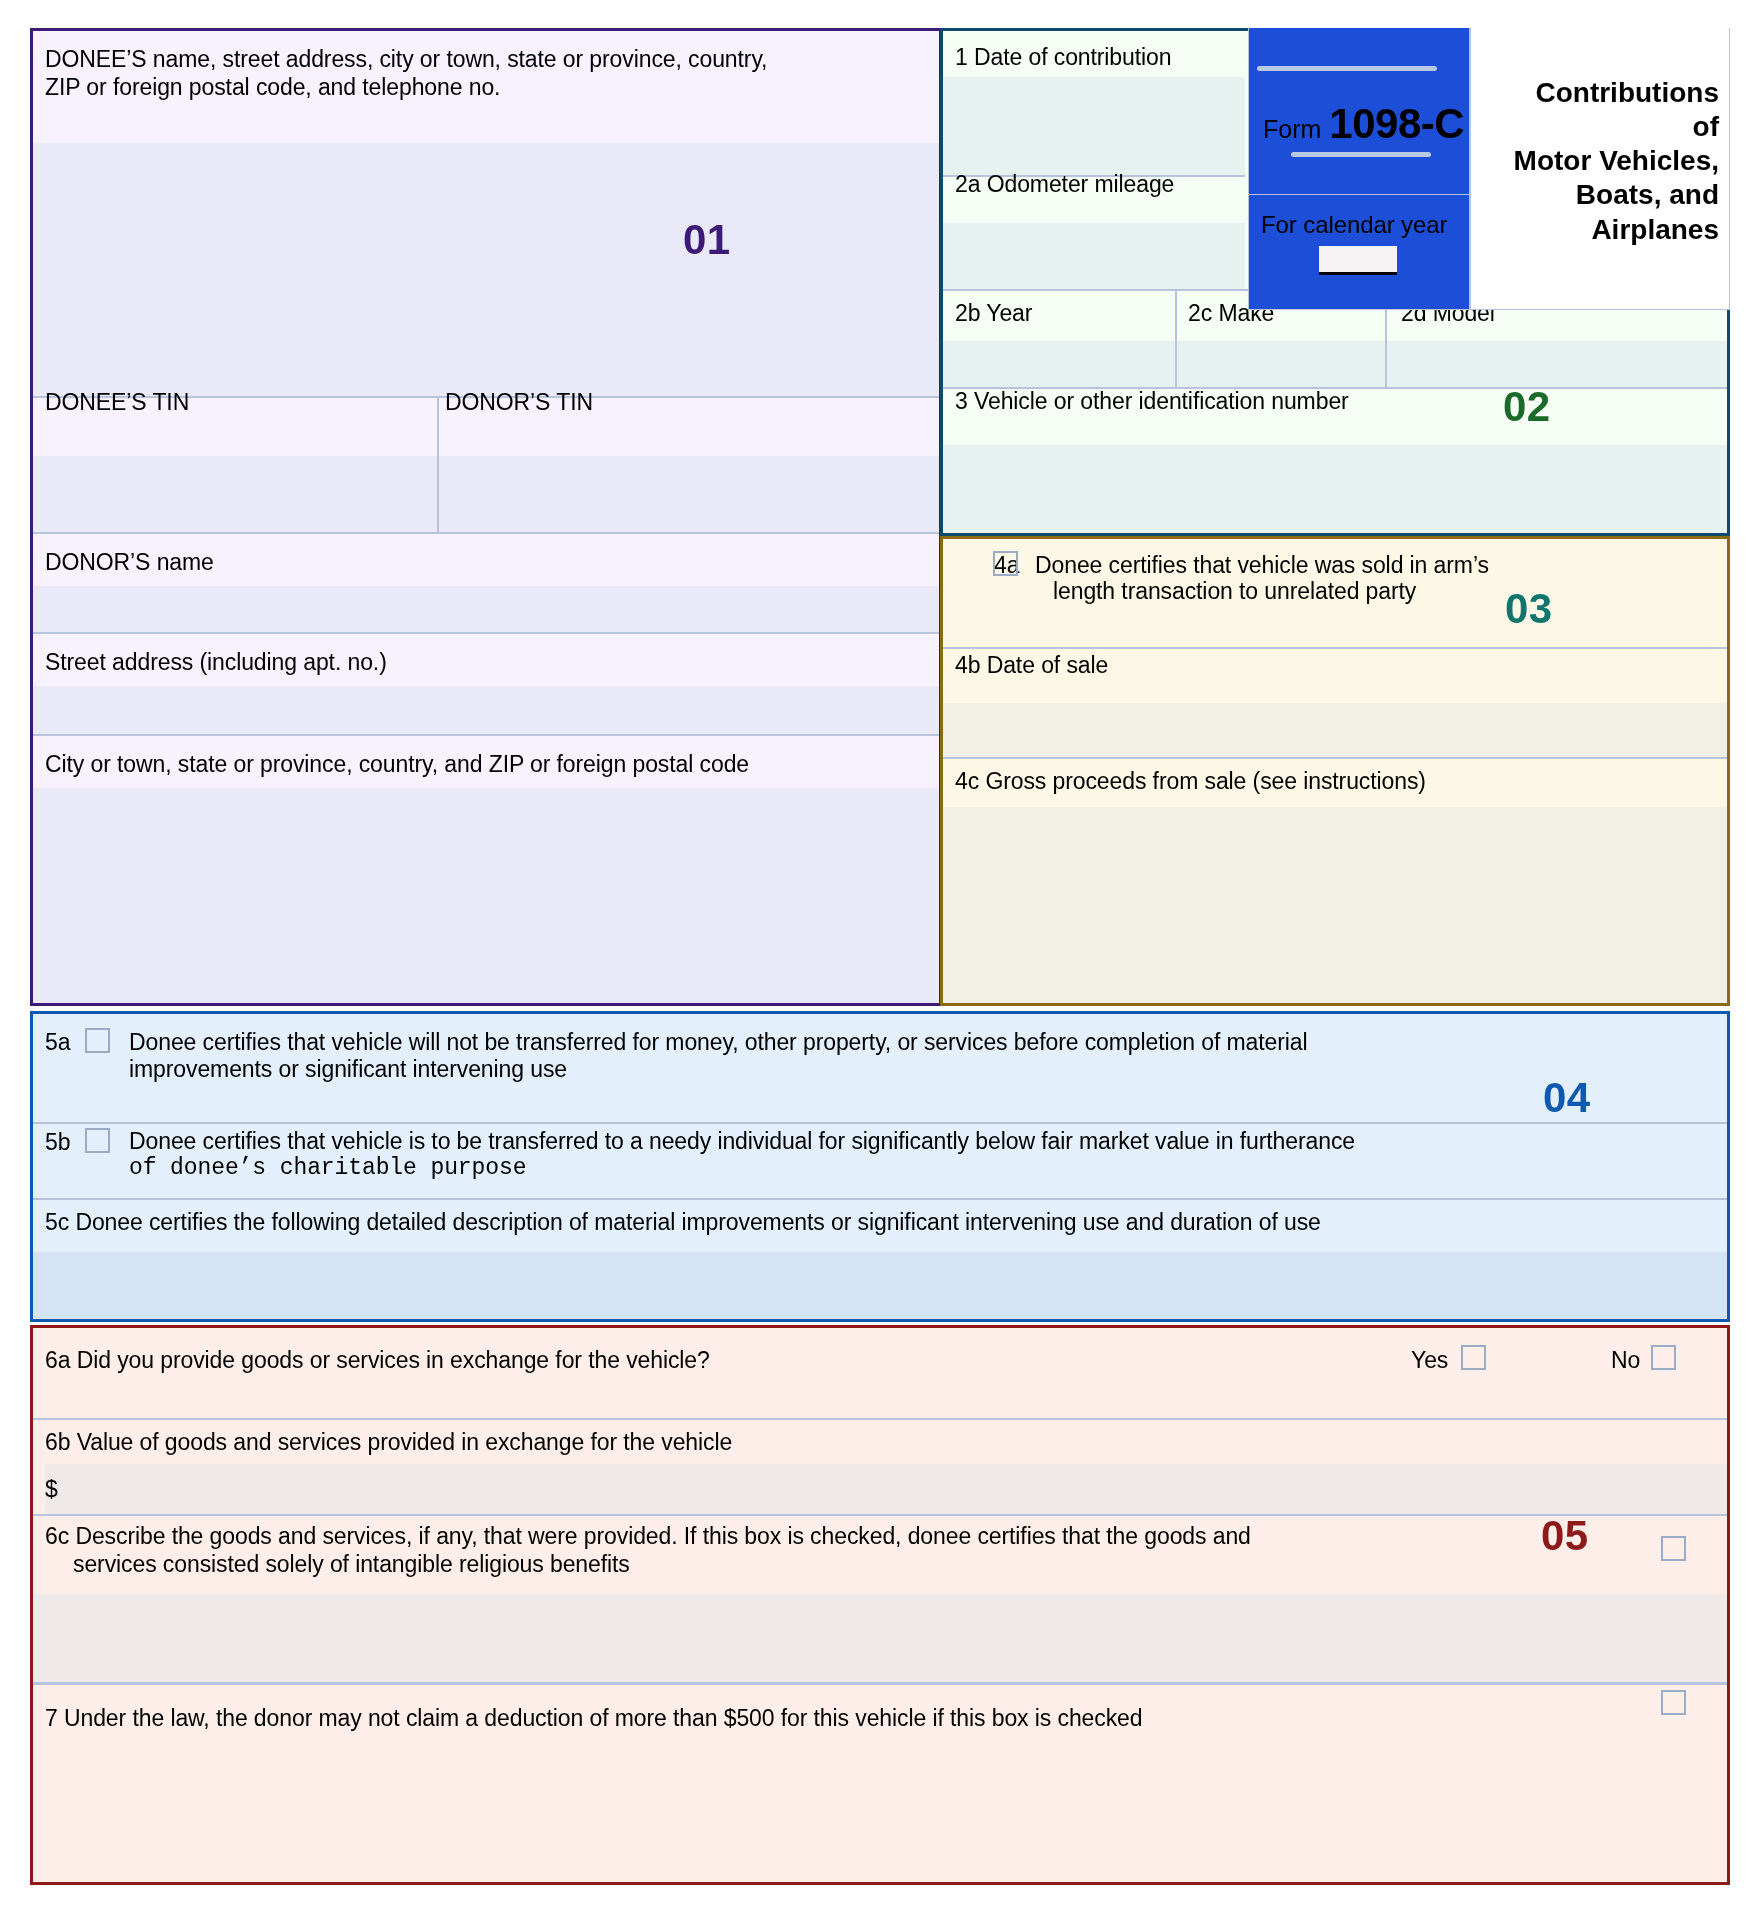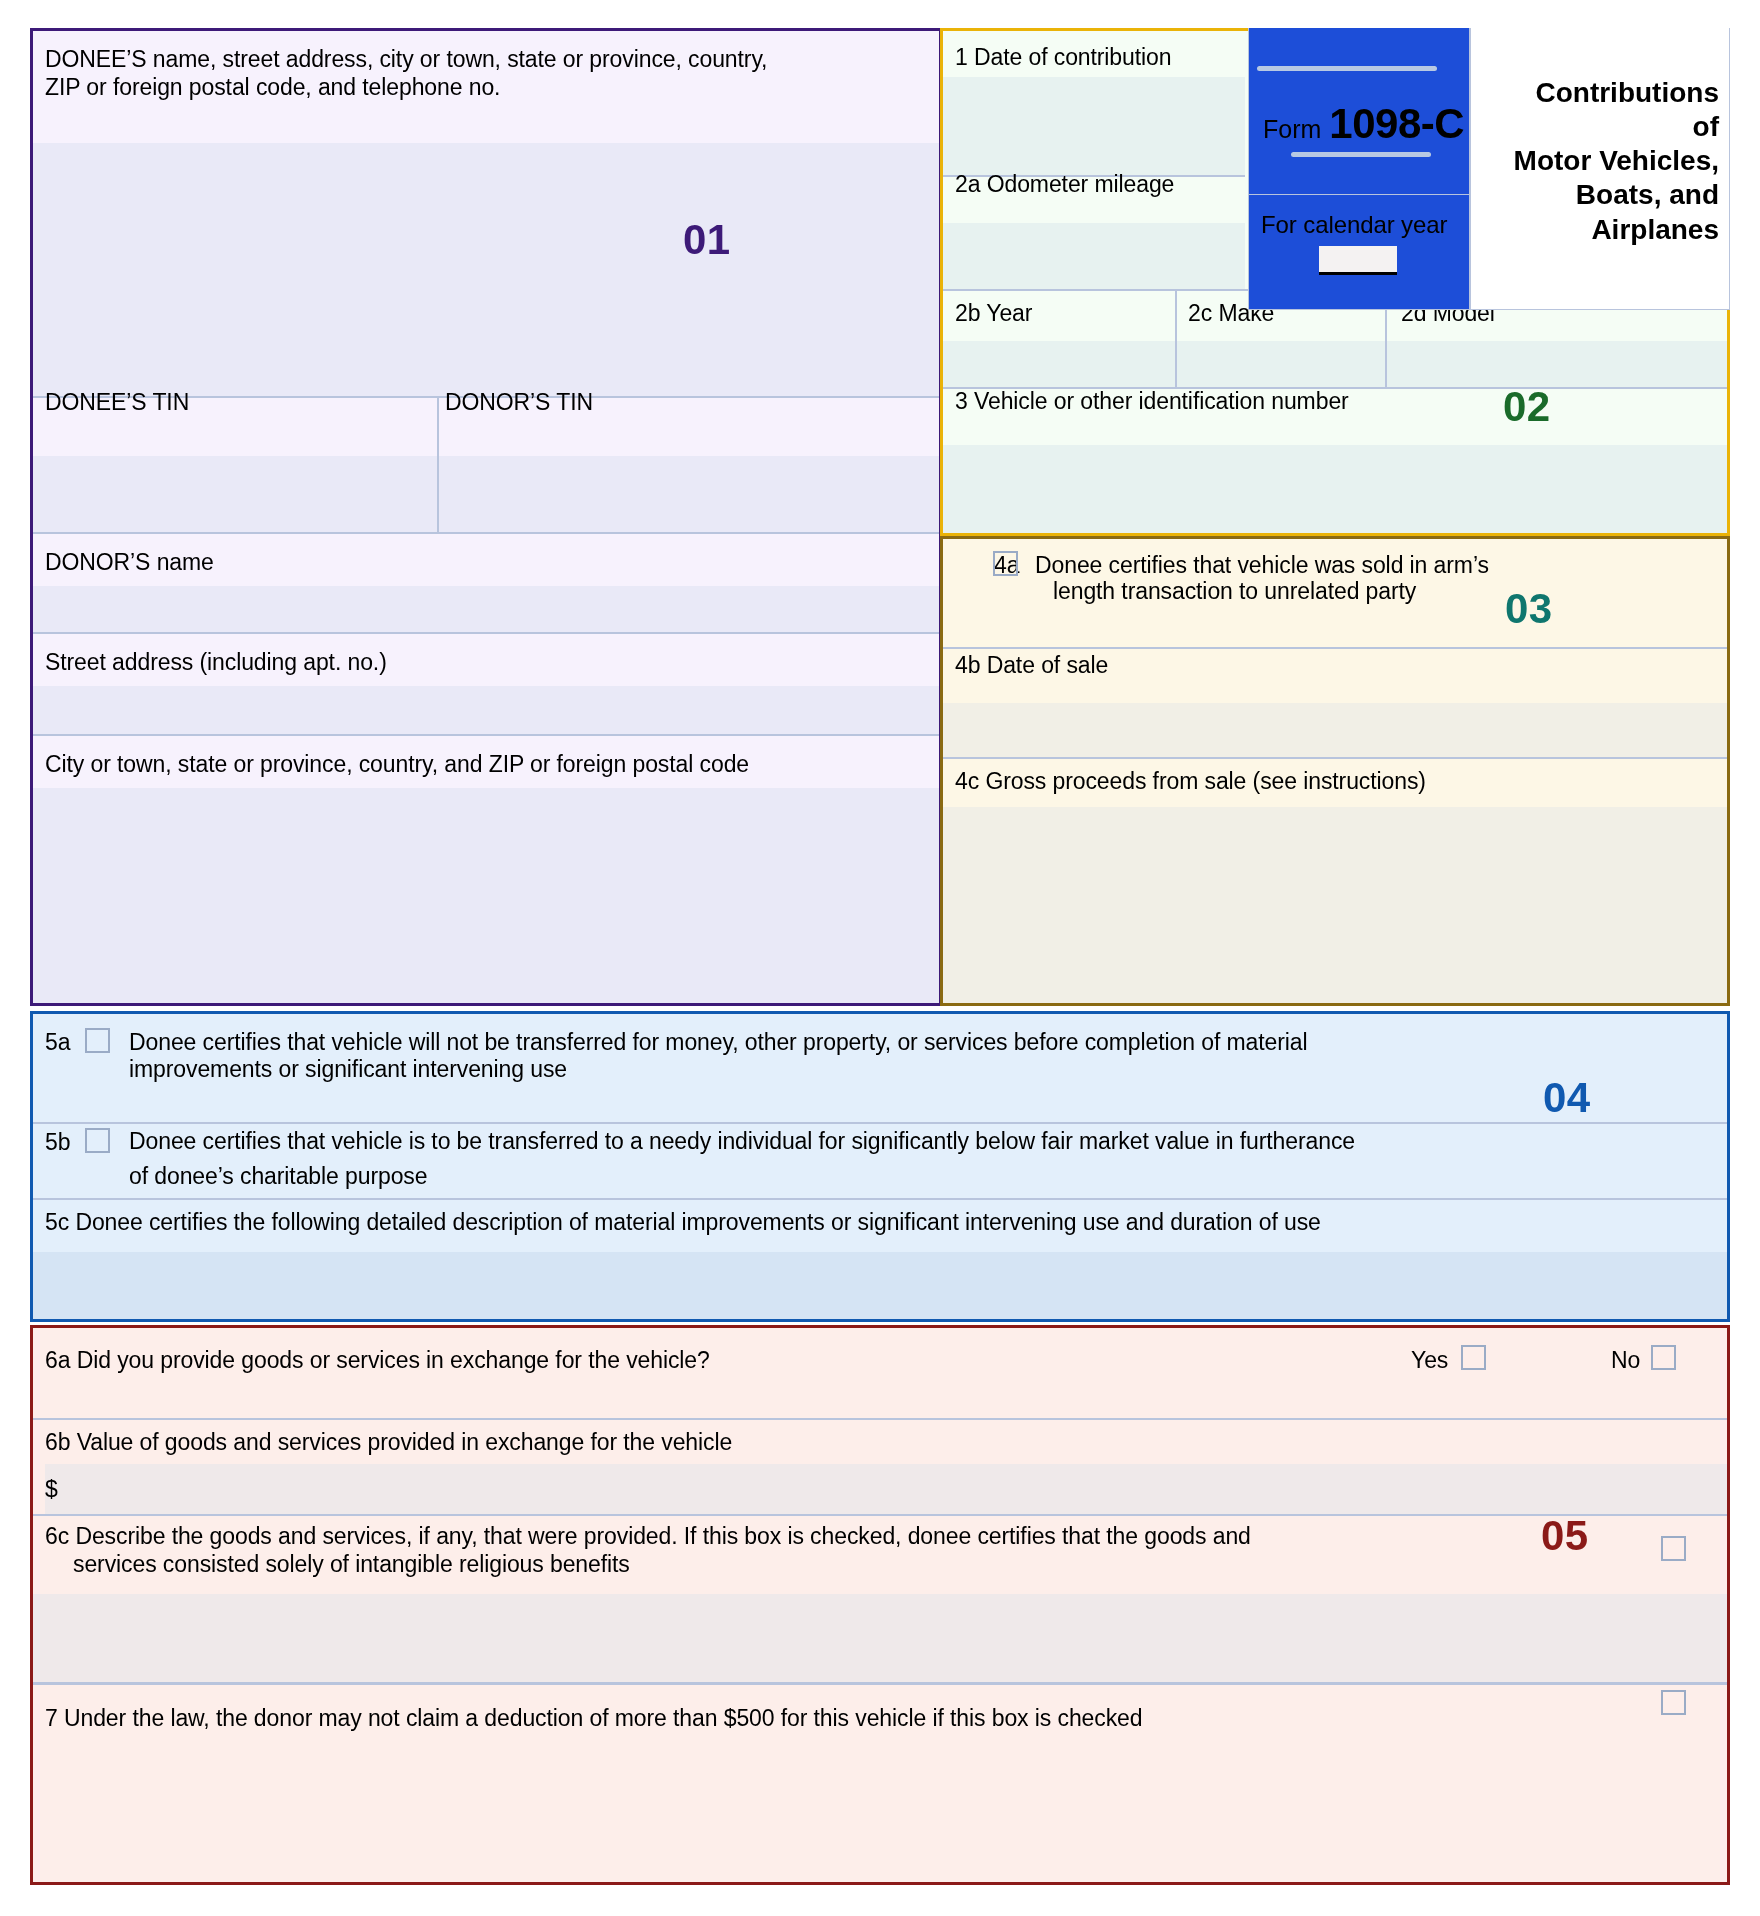--- a/index.html
+++ b/index.html
@@ -48,21 +48,21 @@
     left: 30px; top: 28px; width: 912px; height: 978px;
     border: 3px solid #3d1a78;
     background: #f7f2fd;
   }
   .fill-band { position: absolute; background: #e9e9f7; }
   .head-band { position: absolute; background: #f7f2fd; }
 
   
   #sec02 {
     left: 940px; top: 28px; width: 790px; height: 508px;
-    border: 3px solid #eab308;
+    border: 3px solid #0c4a6e;
     background: #f5fdf5;
   }
   .greenfill { position: absolute; background: #e7f2f0; }
   .greenhead { position: absolute; background: #f5fdf5; }
 
   
   #hdrbox {
     left: 1248px; top: 28px; width: 222px; height: 282px;
     border: 1px solid #b8c4dd;
     border-top: none;
@@ -217,21 +217,21 @@
     <div class="lbl abs" style="left:12px; top:14px;">5a</div>
     <span class="cbox-abs" style="left:52px; top:14px;"></span>
     <div class="lbl abs" style="left:96px; top:14px;">Donee certifies that vehicle will not be transferred for money, other property, or services before completion of material</div>
     <div class="lbl abs" style="left:96px; top:41px;">improvements or significant intervening use</div>
     <div class="anno" style="left:1510px; top:60px; color:#1059b0;">04</div>
     <div class="hline" style="left:0; top:108px; width:1694px; height:2px;"></div>
 
     <div class="lbl abs" style="left:12px; top:114px;">5b</div>
     <span class="cbox-abs" style="left:52px; top:114px;"></span>
     <div class="lbl abs" style="left:96px; top:113px;">Donee certifies that vehicle is to be transferred to a needy individual for significantly below fair market value in furtherance</div>
-    <div class="lbl abs" style="left:96px; top:148px;">of donee’s charitable purpose</div>
+    <div class="lbl abs" style="left:96px; top:140px;font-family:Liberation Mono, monospace;">of donee’s charitable purpose</div>
     <div class="hline" style="left:0; top:184px; width:1694px; height:2px;"></div>
 
     <div class="lbl abs" style="left:12px; top:194px;">5c Donee certifies the following detailed description of material improvements or significant intervening use and duration of use</div>
     <div class="bluefill" style="left:0; top:238px; width:1694px; height:67px;"></div>
   </div>
 
   <div id="sec05" class="abs">
 
     <div class="lbl abs" style="left:12px; top:18px;">6a Did you provide goods or services in exchange for the vehicle?</div>
     <div class="lbl abs" style="left:1378px; top:18px;">Yes</div>

